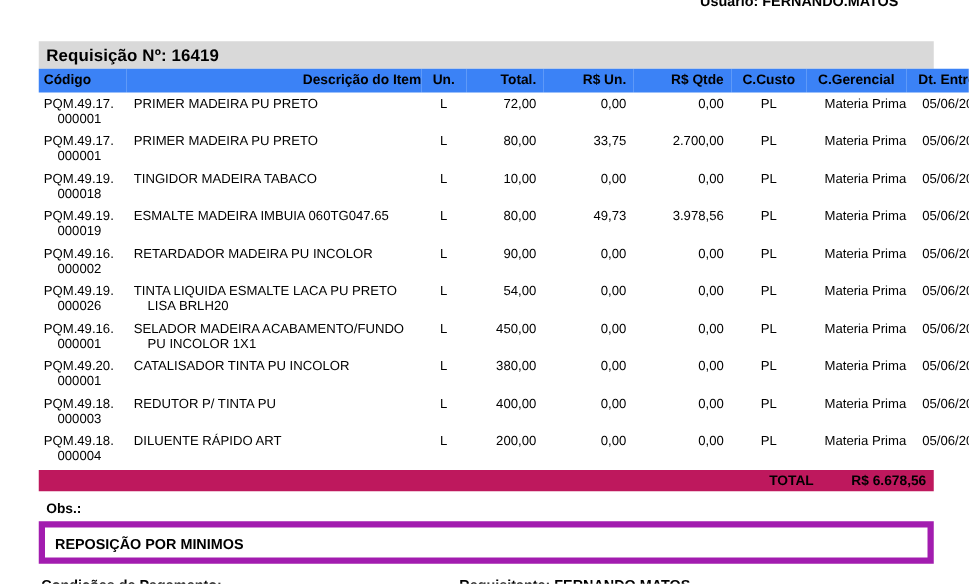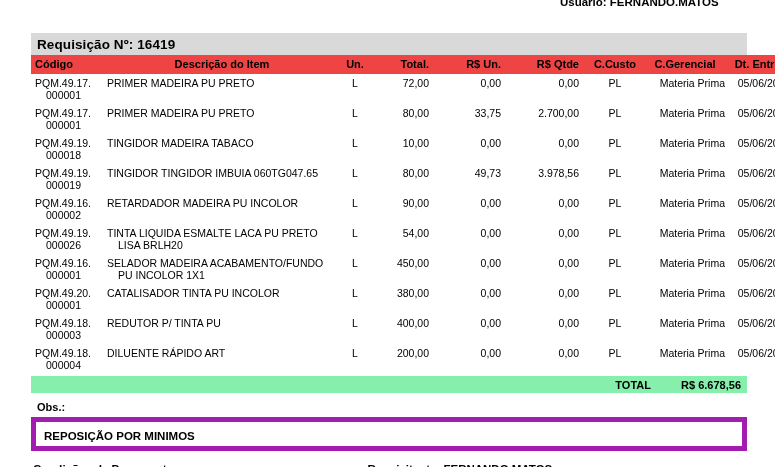--- a/index.html
+++ b/index.html
@@ -47,29 +47,29 @@
     font-weight: bold;
     letter-spacing: 0.1px;
     margin-top: 44px;
   }
   table.items {
     width: 100%;
     border-collapse: collapse;
     table-layout: fixed;
   }
   table.items thead th {
-    background: #ef4444;
+    background: #3b82f6;
     font-size: 11px;
     font-weight: bold;
     padding: 3px 0 4px 0;
     border: none;
     vertical-align: bottom;
   }
   .col-codigo { width: 66px; text-align: left; padding-left: 4px !important; }
-  .col-desc { width: 230px; text-align: center; padding-left: 6px !important; }
+  .col-desc { width: 230px; text-align: right; padding-left: 6px !important; }
   .col-un { width: 36px; text-align: center; }
   .col-qtde { width: 56px; text-align: right; padding-right: 6px !important;}
   .col-rsun { width: 66px; text-align: right; padding-right: 6px !important;}
   .col-rstotal { width: 72px; text-align: right; padding-right: 6px !important;}
   .col-ccusto { width: 60px; text-align: center; }
   .col-cger { width: 80px; text-align: center; }
   .col-dt { width: 78px; text-align: center; }
 
   table.items tbody td {
     font-size: 10.5px;
@@ -82,21 +82,21 @@
   tbody tr td.c-un { text-align: center; }
   tbody tr td.c-qtde { text-align: right; padding-right: 6px; }
   tbody tr td.c-rsun { text-align: right; padding-right: 6px; }
   tbody tr td.c-rstotal { text-align: right; padding-right: 6px; }
   tbody tr td.c-ccusto { text-align: center; }
   tbody tr td.c-cger { text-align: right; }
   tbody tr td.c-dt { text-align: center; }
   .code2 { display: block; padding-left: 11px; }
 
   .total-row {
-    background: #86efac;
+    background: #be185d;
     height: 17px;
     display: flex;
     justify-content: flex-end;
     align-items: center;
     font-size: 11px;
     font-weight: bold;
     margin-top: 2px;
   }
   .total-row .total-label {
     width: 90px;
@@ -214,21 +214,21 @@
           <td class="c-cger">Materia Prima</td>
           <td class="c-dt">05/06/2023</td>
         </tr>
 
         <tr>
           <td class="c-codigo">
             <span>PQM.49.19.</span>
             <span class="code2">000019</span>
           </td>
           <td class="c-desc">
-            <span>TINGIDOR  TINGIDOR IMBUIA 060TG047.65</span>
+            <span>ESMALTE  MADEIRA IMBUIA 060TG047.65</span>
             <span class="code2"></span>
           </td>
           <td class="c-un">L</td>
           <td class="c-qtde">80,00</td>
           <td class="c-rsun">49,73</td>
           <td class="c-rstotal">3.978,56</td>
           <td class="c-ccusto">PL</td>
           <td class="c-cger">Materia Prima</td>
           <td class="c-dt">05/06/2023</td>
         </tr>

